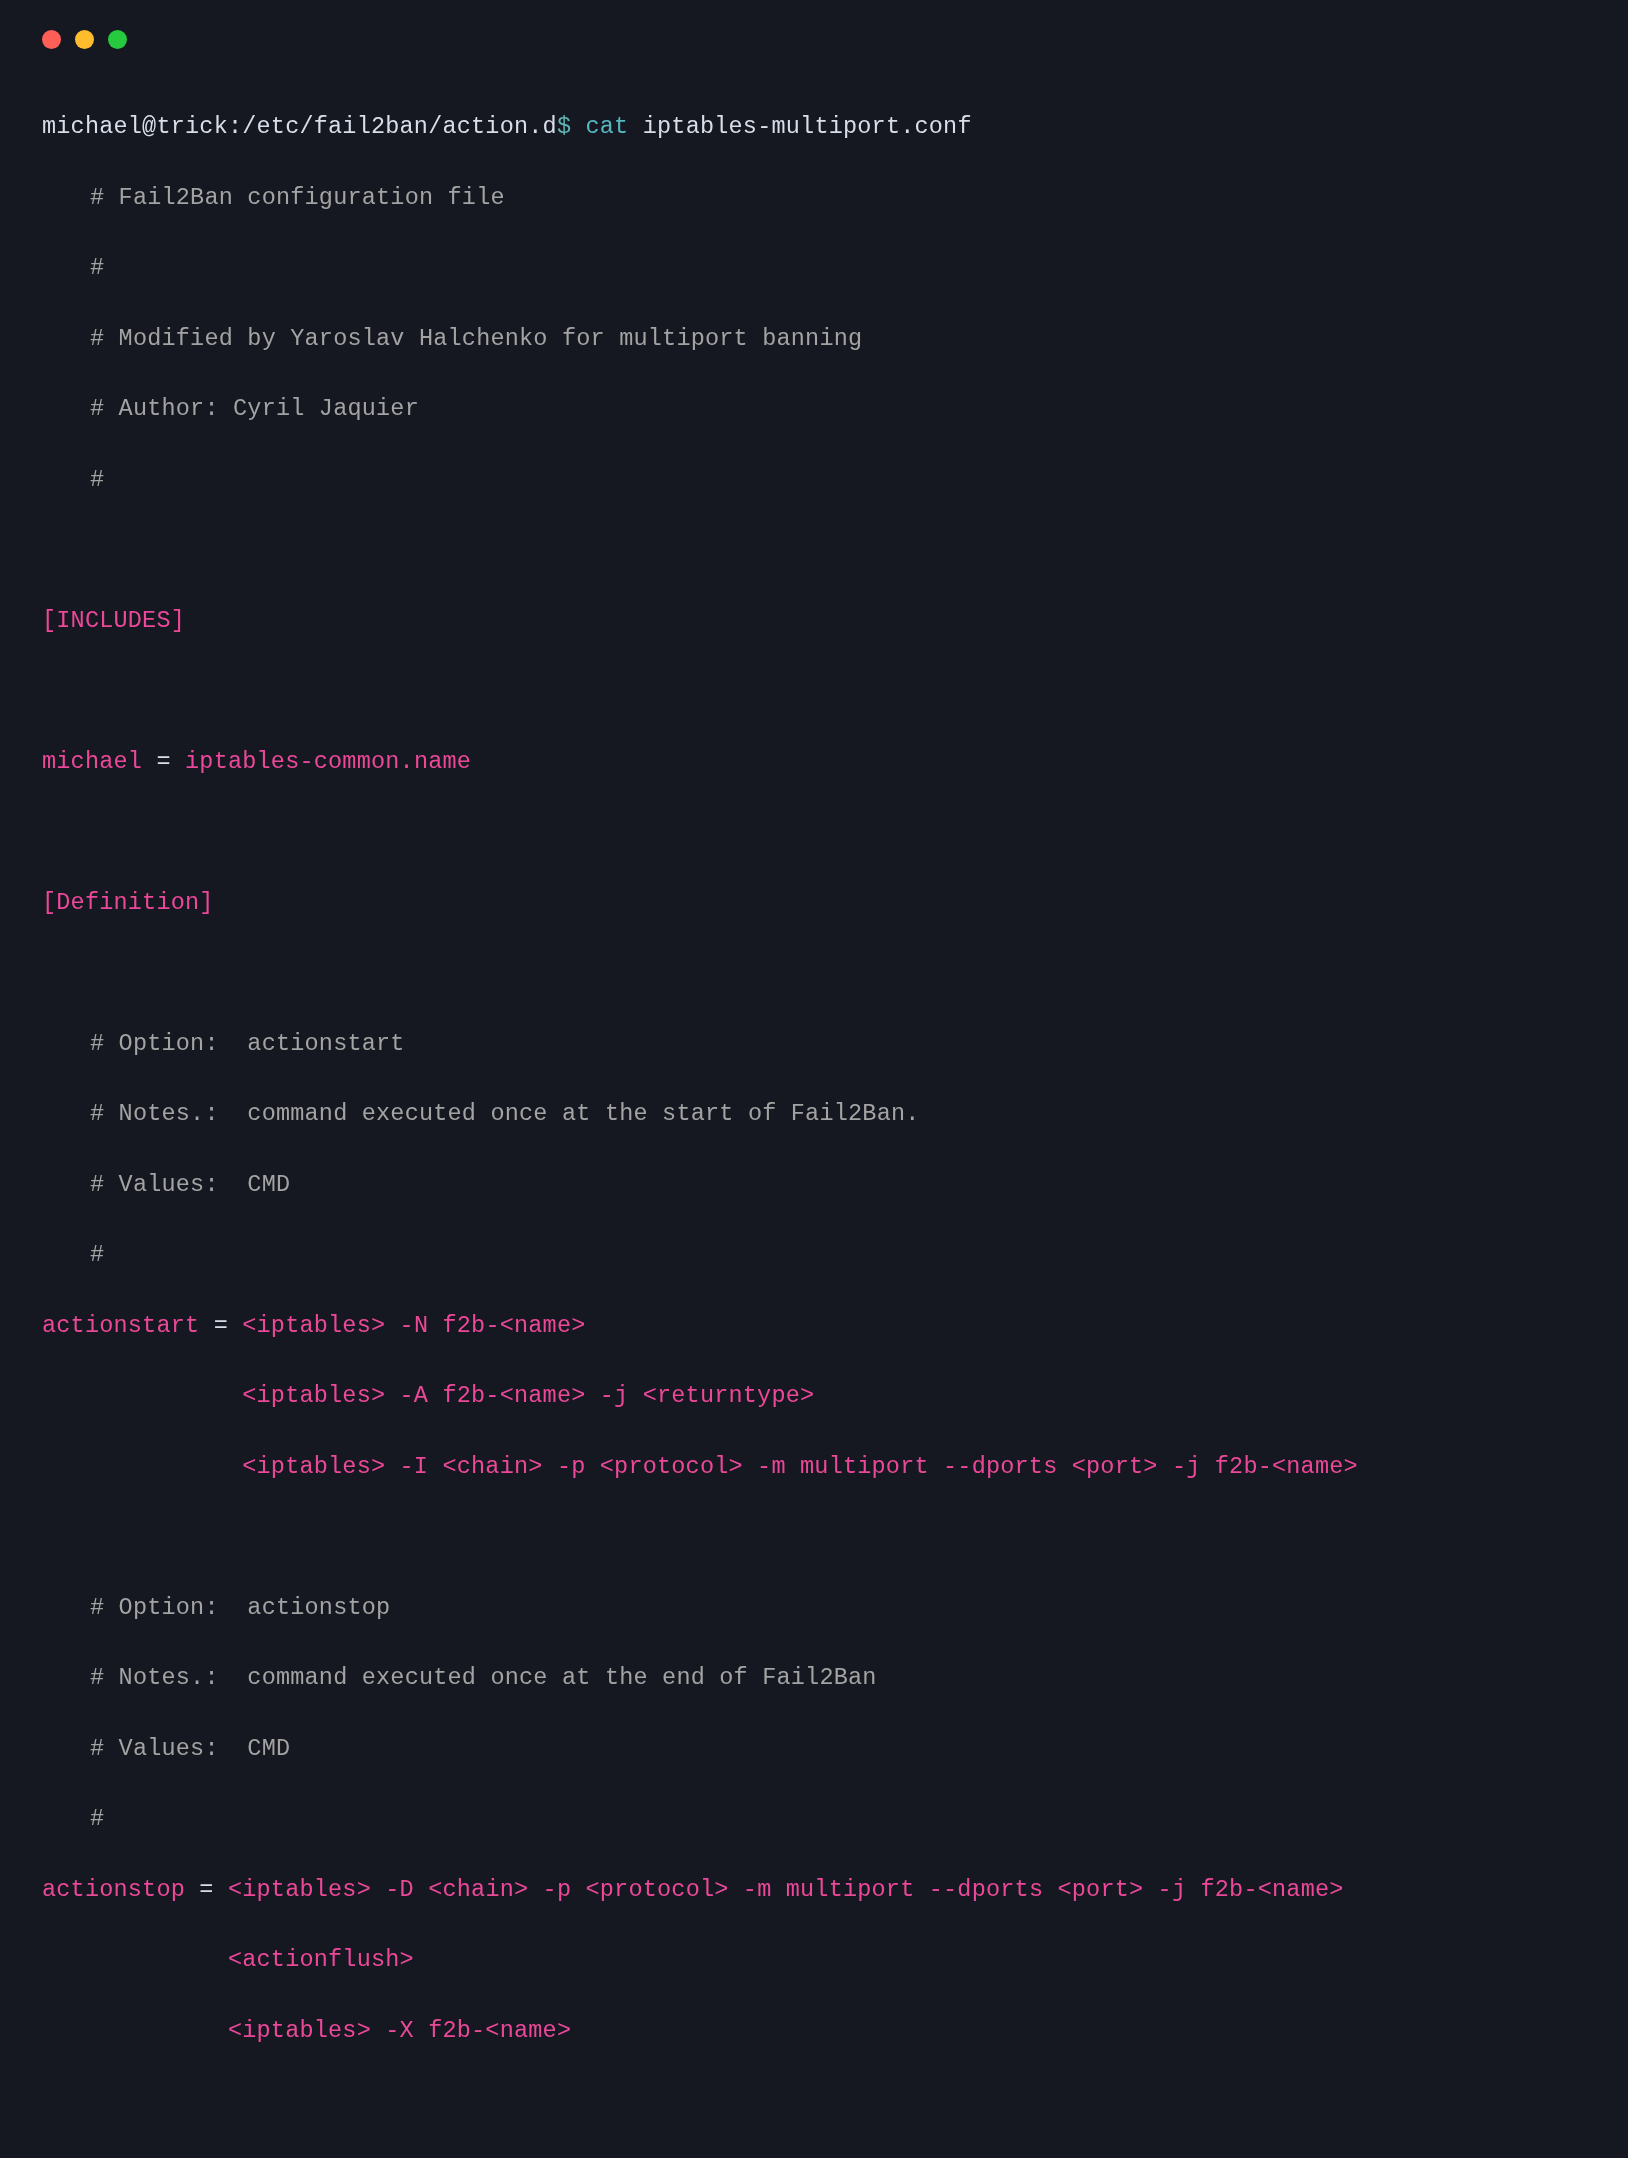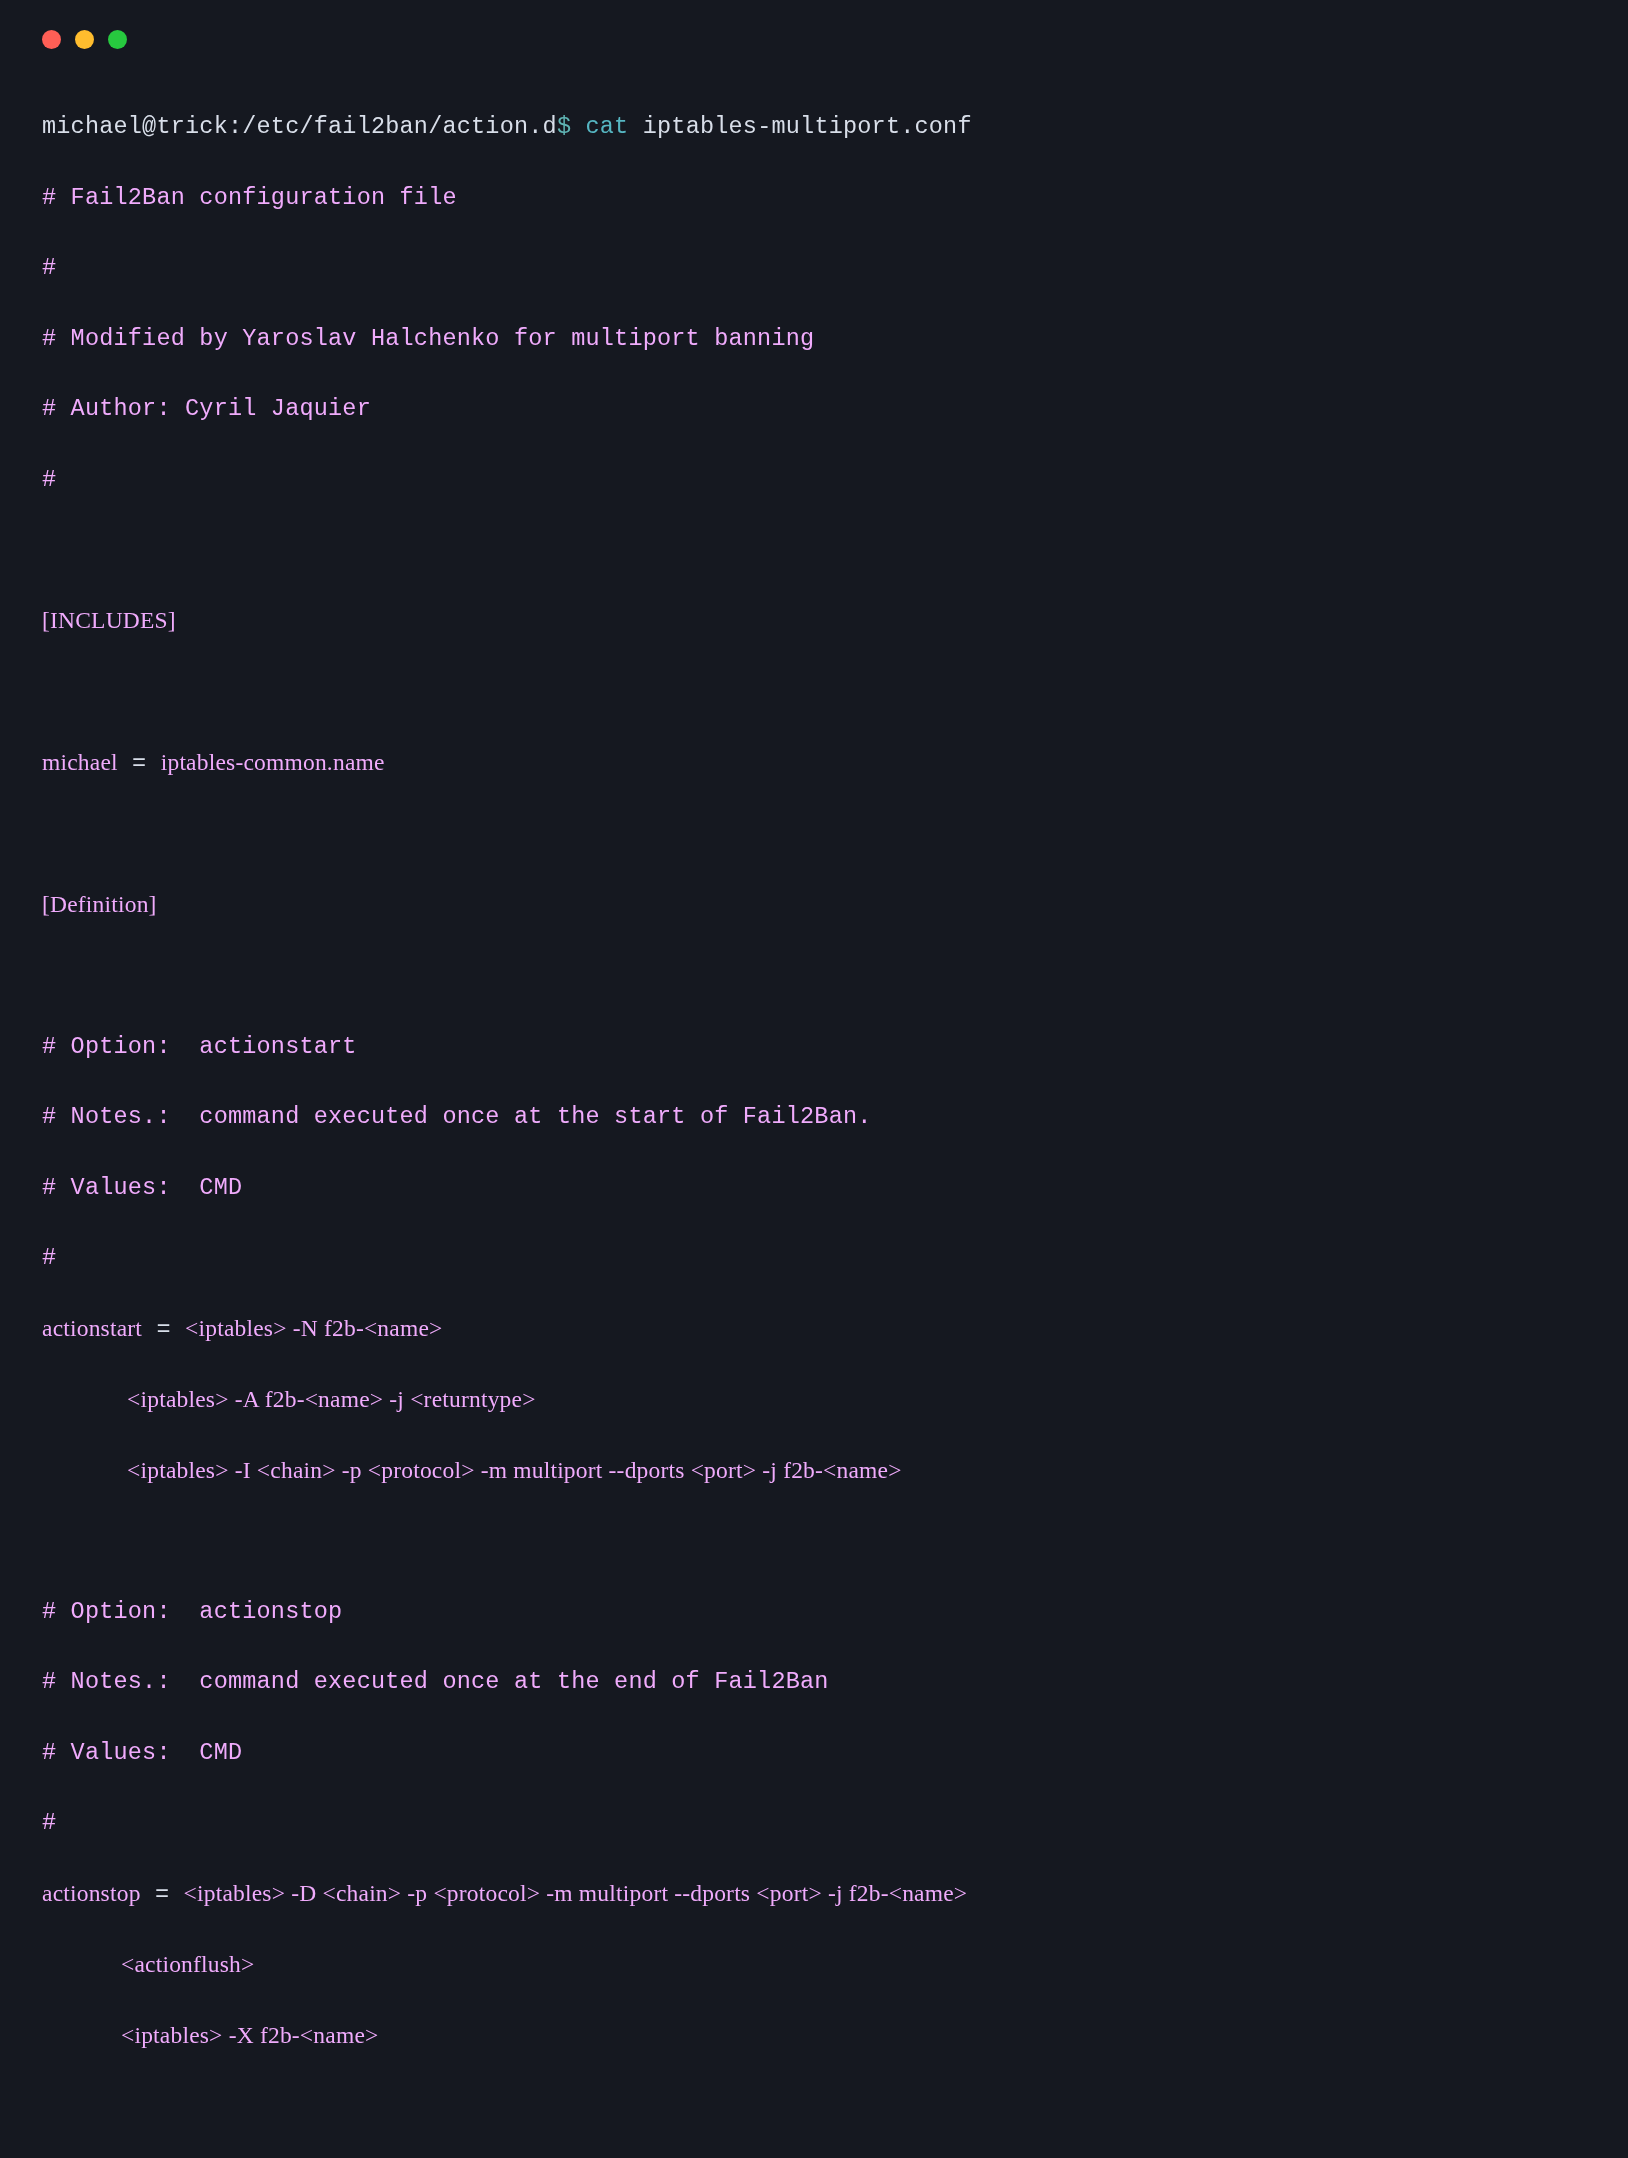--- a/index.html
+++ b/index.html
@@ -36,26 +36,26 @@
   .tl-max     { background: #27c93f; }
   .term {
     padding: 10px 28px 28px 28px;
     white-space: pre;
     letter-spacing: 0.2px;
   }
   .prompt-user { color: #d8dee9; }
   .prompt-dollar { color: #5fb3b3; }
   .cmd         { color: #8cc8ff; }
   .arg         { color: #d8dee9; }
-  .comment     { color: #f0abfc; }
+  .comment     { color: #a3a3a3; margin-left: 48px; }
   .key         { color: #d8dee9; }
   .eq          { color: #d8dee9; }
   .section     { color: #d8dee9; }
   .teal        { color: #56b6c2; }
-  .white       { color: #f0abfc; font-family: Liberation Serif, serif; }
+  .white       { color: #ec4899; }
   .line { display:block; min-height:1.5em; }
 </style>
 </head>
 <body>
 
 <div class="window">
 
   <div class="titlebar">
     <div class="tl-btn tl-close"></div>
     <div class="tl-btn tl-min"></div>

